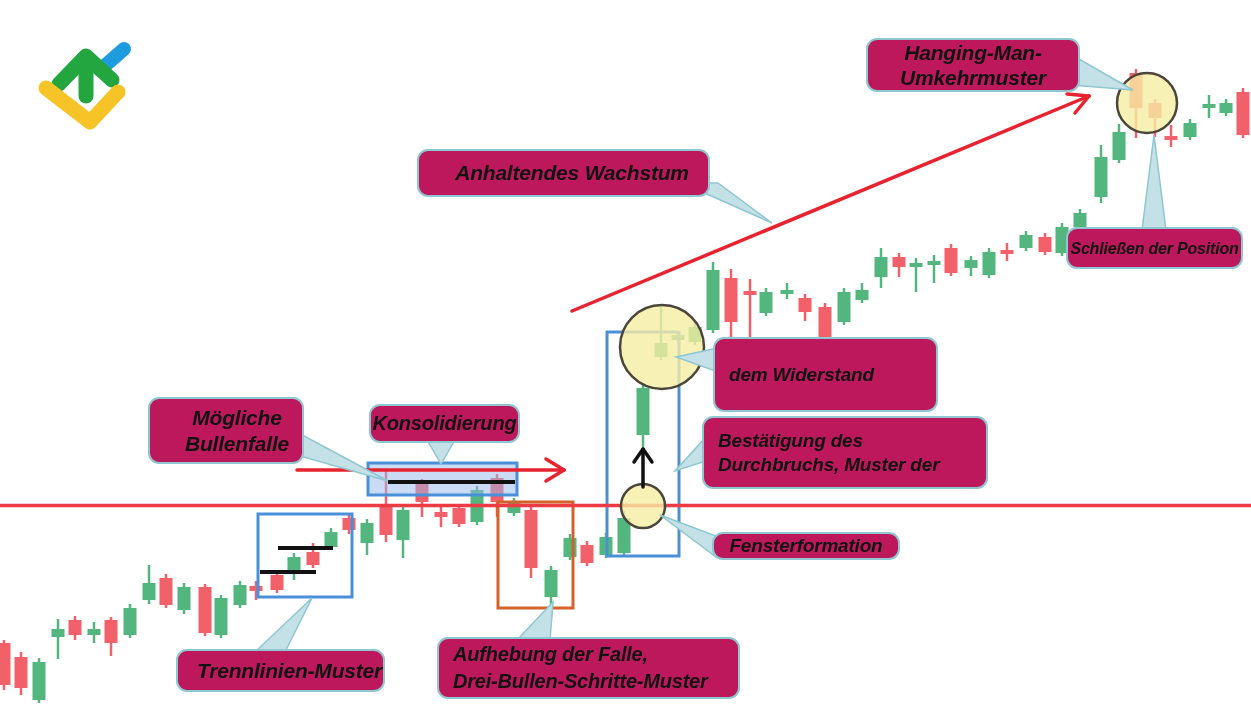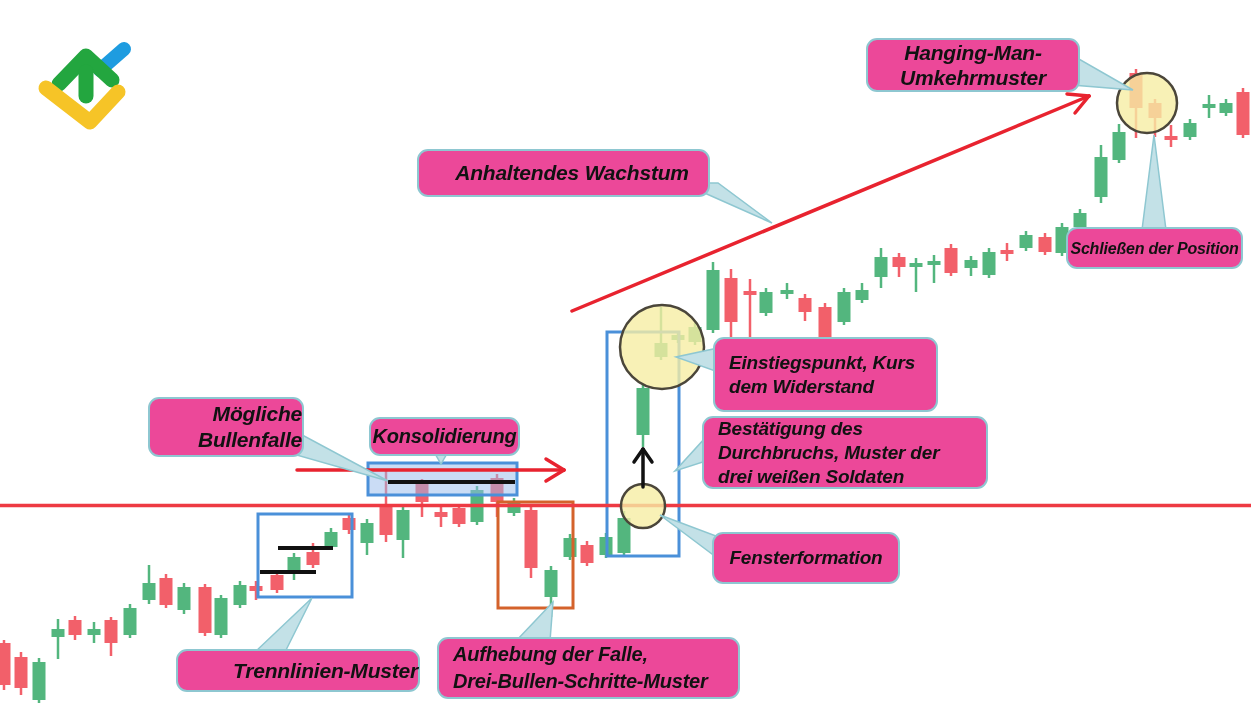--- a/index.html
+++ b/index.html
@@ -4,21 +4,21 @@
 <style>
   html,body{margin:0;padding:0;}
   body{
     width:1251px;height:719px;position:relative;overflow:hidden;
     background:#ffffff;
     font-family:"Liberation Sans", sans-serif;
   }
   #chart-svg{position:absolute;left:0;top:0;z-index:1;}
   .callout{
     position:absolute;z-index:3;box-sizing:border-box;
-    background:#ec4899;border:2px solid #8ec7d1;border-radius:11px;
+    background:#be185d;border:2px solid #8ec7d1;border-radius:11px;
     color:#121212;font-weight:bold;font-style:italic;
     display:flex;flex-direction:column;justify-content:center;
     letter-spacing:-0.2px;
   }
   .callout .cl{display:block;white-space:nowrap;}
 </style>
 </head>
 <body>
 
 <svg id="chart-svg" width="1251" height="719" viewBox="0 0 1251 719">
@@ -209,38 +209,36 @@
 <div class="callout" style="left: 866px; top: 38px; width: 214px; height: 54px; font-size: 21px; line-height: 25px; text-align: center; padding-left: 0px;">
   <span class="cl">Hanging-Man-</span>
   <span class="cl">Umkehrmuster</span>
 </div>
 <div class="callout" style="left: 417px; top: 149px; width: 293px; height: 48px; font-size: 21px; line-height: 24px; text-align: center; padding-left: 17px;">
   <span class="cl">Anhaltendes Wachstum</span>
 </div>
 <div class="callout" style="left: 1066px; top: 227px; width: 177px; height: 42px; font-size: 16px; line-height: 19px; text-align: center; padding-left: 0px;">
   <span class="cl">Schließen der Position</span>
 </div>
-<div class="callout" style="left: 148px; top: 397px; width: 156px; height: 60px; font-size: 21px; line-height: 26px; text-align: right; padding-left: 22px;">
+<div class="callout" style="left: 148px; top: 397px; width: 156px; height: 67px; font-size: 21px; line-height: 26px; text-align: center; padding-left: 22px;">
   <span class="cl">Mögliche</span>
   <span class="cl">Bullenfalle</span>
 </div>
-<div class="callout" style="left: 369px; top: 417px; width: 151px; height: 39px; font-size: 20px; line-height: 23px; text-align: center; padding-left: 0px;">
+<div class="callout" style="left: 369px; top: 404px; width: 151px; height: 39px; font-size: 20px; line-height: 23px; text-align: center; padding-left: 0px;">
   <span class="cl">Konsolidierung</span>
 </div>
 <div class="callout" style="left: 713px; top: 337px; width: 225px; height: 75px; font-size: 19px; line-height: 24px; text-align: left; padding-left: 14px;">
-  <span class="cl">Einstiegspunkt, Kurs</span>
   <span class="cl">dem Widerstand</span>
 </div>
 <div class="callout" style="left: 702px; top: 416px; width: 286px; height: 73px; font-size: 19px; line-height: 24px; text-align: left; padding-left: 14px;">
   <span class="cl">Bestätigung des</span>
   <span class="cl">Durchbruchs, Muster der</span>
-  <span class="cl">drei weißen Soldaten</span>
-</div>
-<div class="callout" style="left: 712px; top: 532px; width: 188px; height: 52px; font-size: 19px; line-height: 22px; text-align: center; padding-left: 0px;">
+</div>
+<div class="callout" style="left: 712px; top: 532px; width: 188px; height: 28px; font-size: 19px; line-height: 22px; text-align: center; padding-left: 0px;">
   <span class="cl">Fensterformation</span>
 </div>
-<div class="callout" style="left: 176px; top: 649px; width: 244px; height: 43px; font-size: 21px; line-height: 24px; text-align: center; padding-left: 18px; align-items: flex-end;">
+<div class="callout" style="left: 176px; top: 649px; width: 209px; height: 43px; font-size: 21px; line-height: 24px; text-align: center; padding-left: 18px;">
   <span class="cl">Trennlinien-Muster</span>
 </div>
 <div class="callout" style="left: 437px; top: 637px; width: 303px; height: 62px; font-size: 20px; line-height: 27px; text-align: left; padding-left: 14px;">
   <span class="cl">Aufhebung der Falle,</span>
   <span class="cl">Drei-Bullen-Schritte-Muster</span>
 </div>
 
 </body></html>

